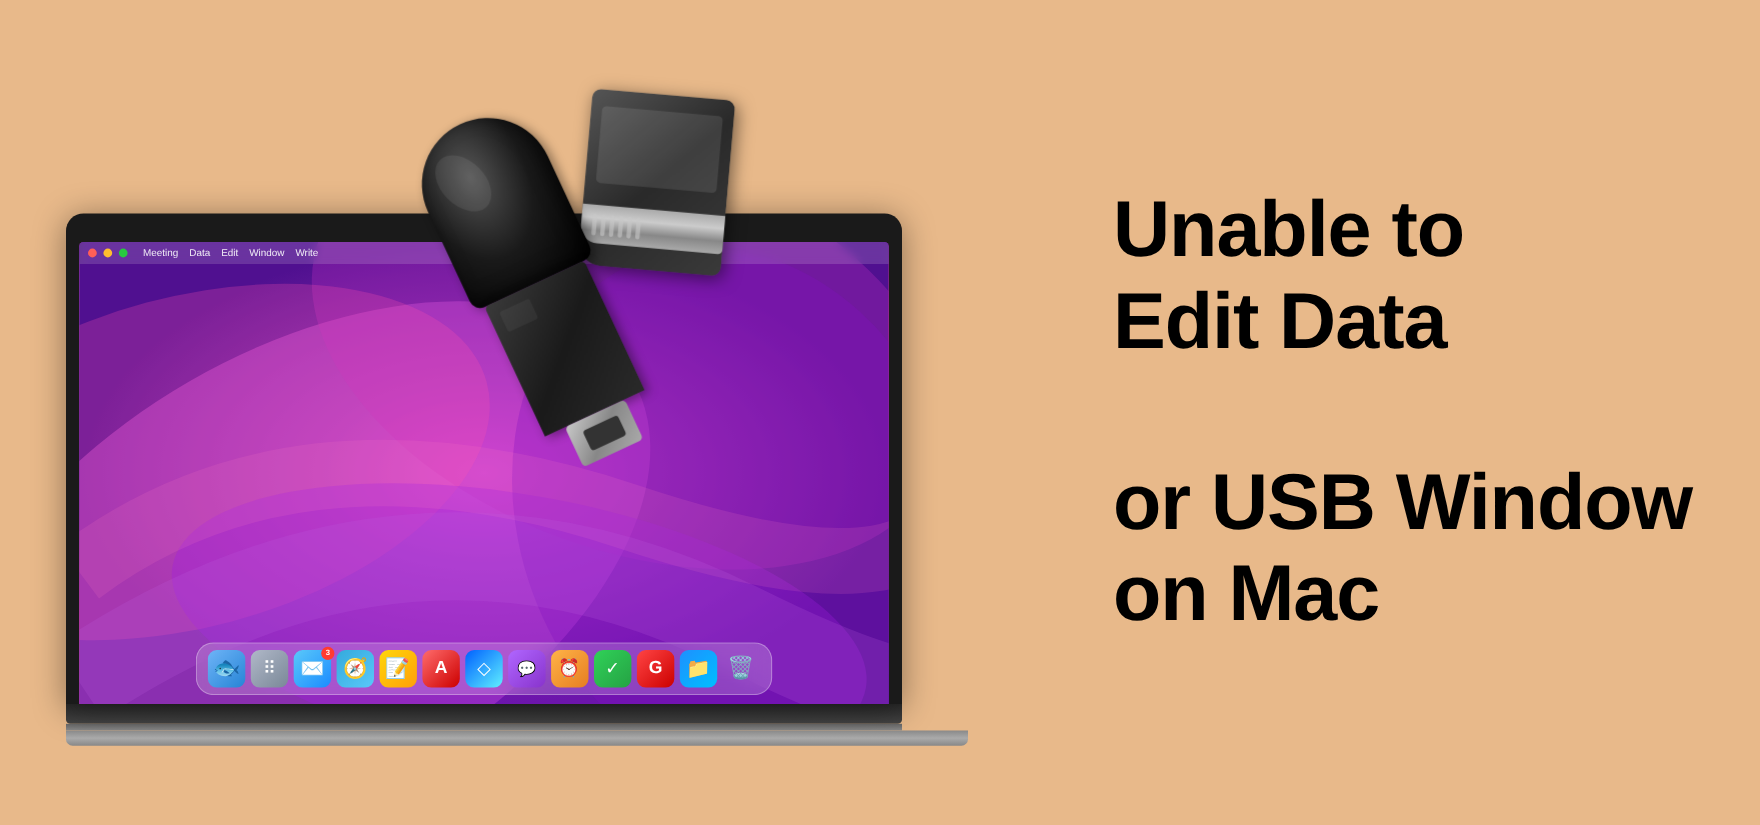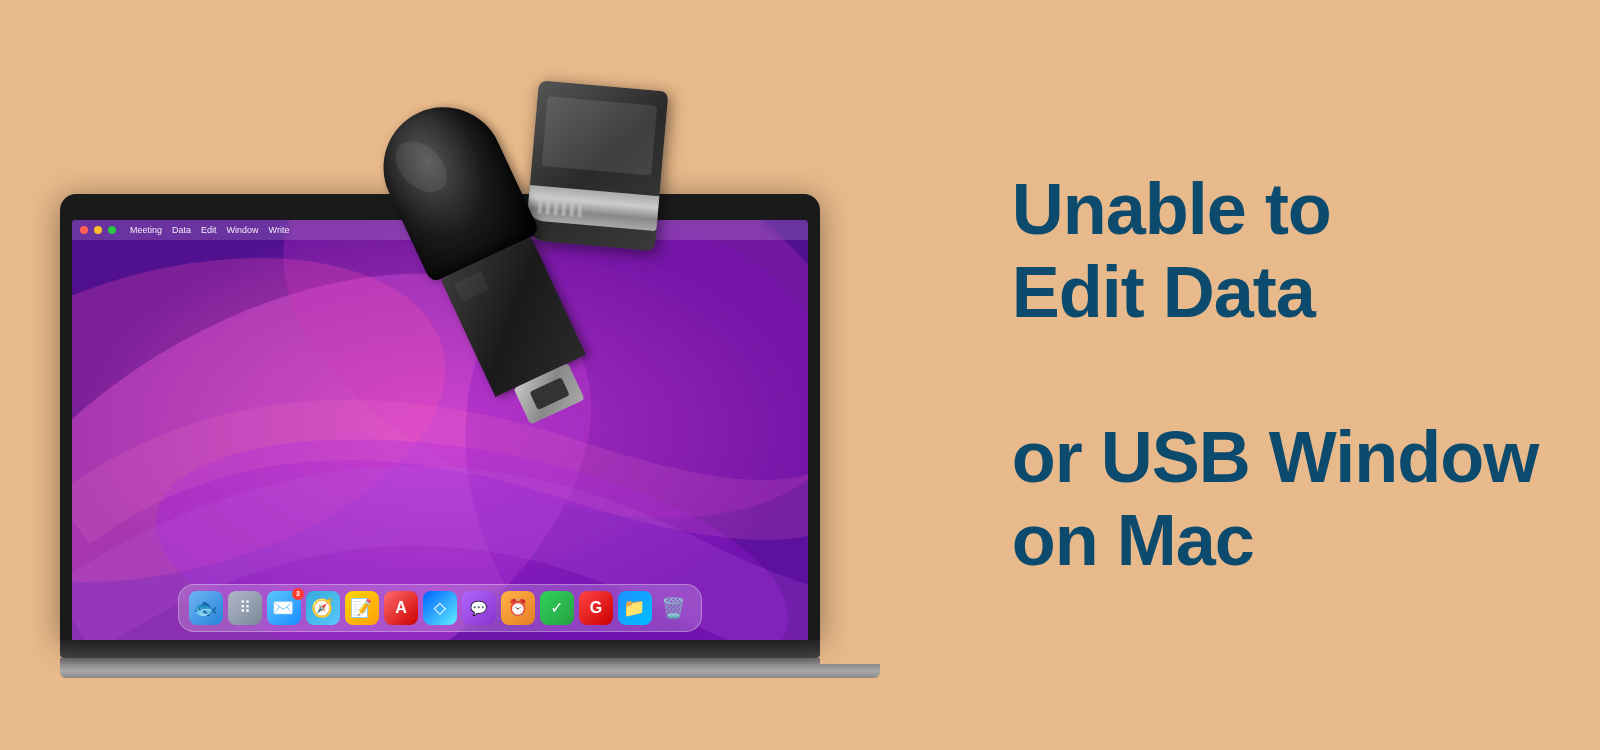--- a/index.html
+++ b/index.html
@@ -254,21 +254,21 @@
       height: 750px;
       display: flex;
       align-items: center;
       justify-content: center;
       padding: 60px;
     }
 
     .title-text {
       font-size: 72px;
       font-weight: 700;
-      color: #0c4a6e;
+      color: #000000;
       line-height: 1.15;
       letter-spacing: -1px;
     }
 
     
     .wallpaper-svg {
       position: absolute;
       top: 0; left: 0; width: 100%; height: 100%;
     }
   </style>

